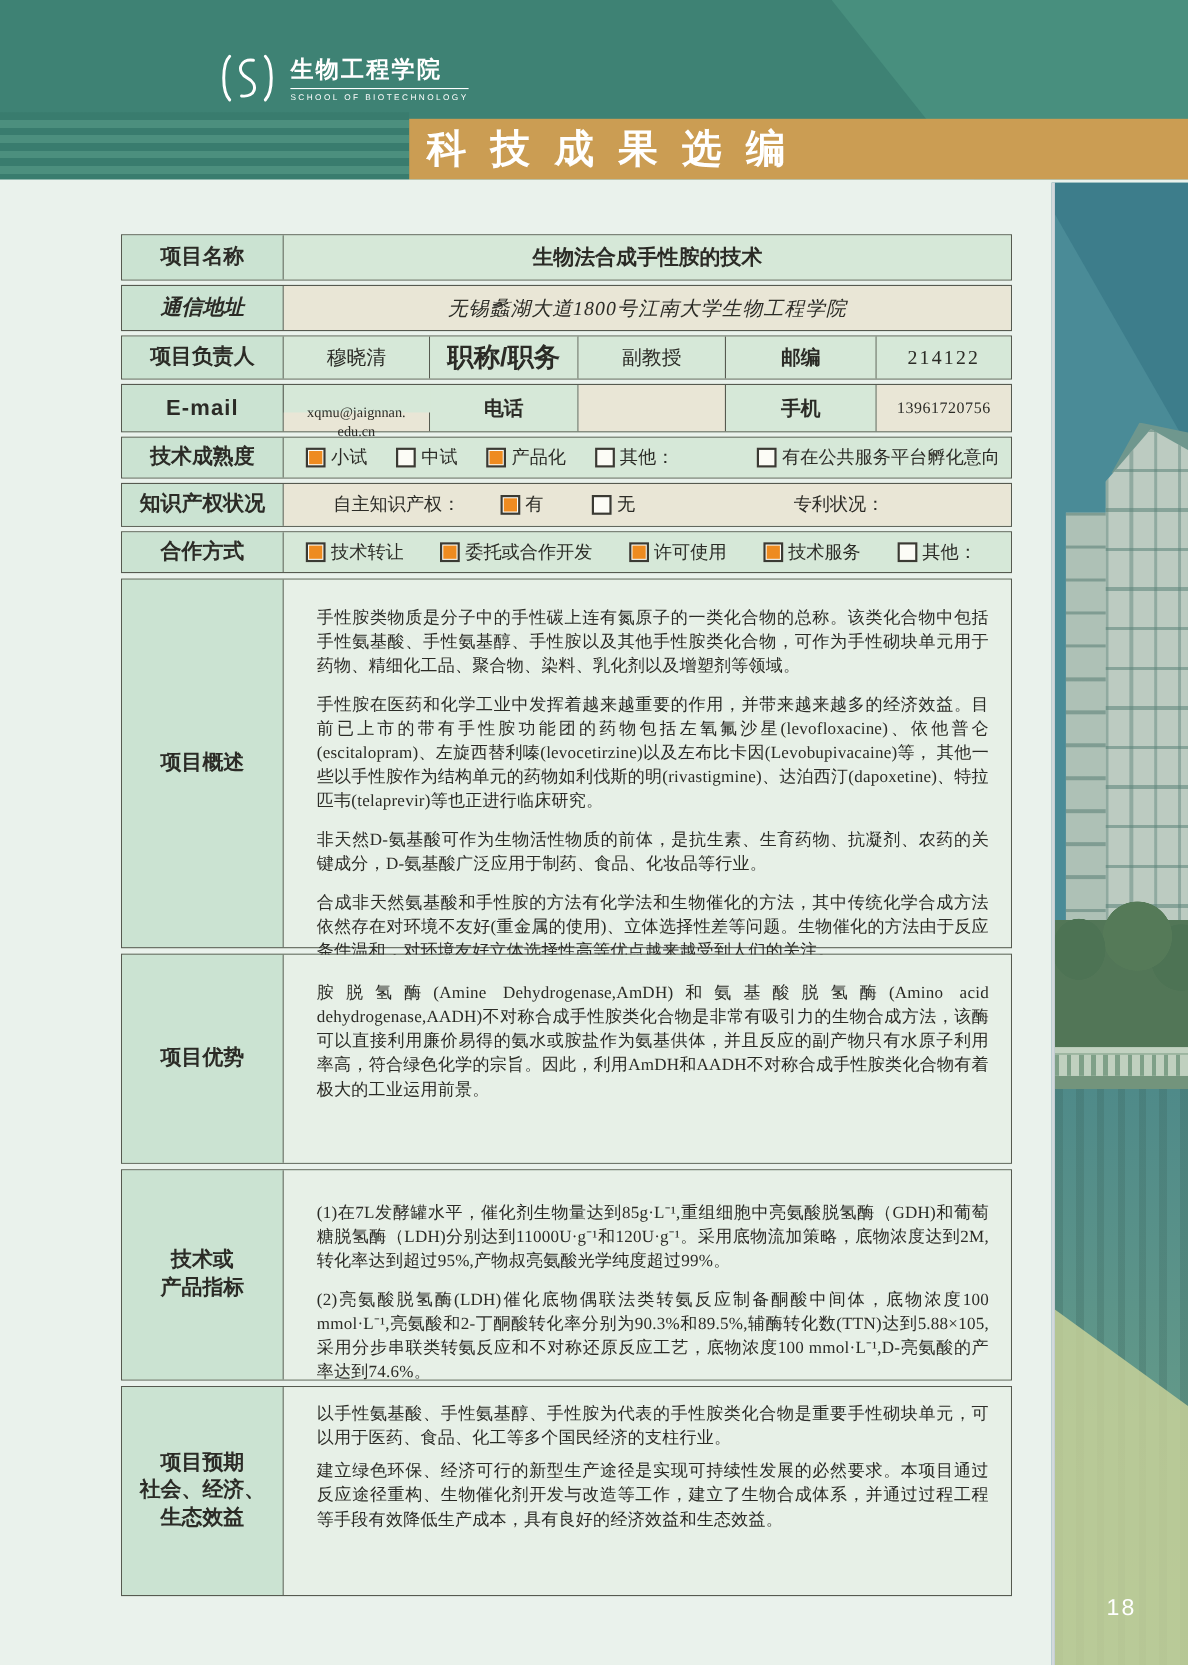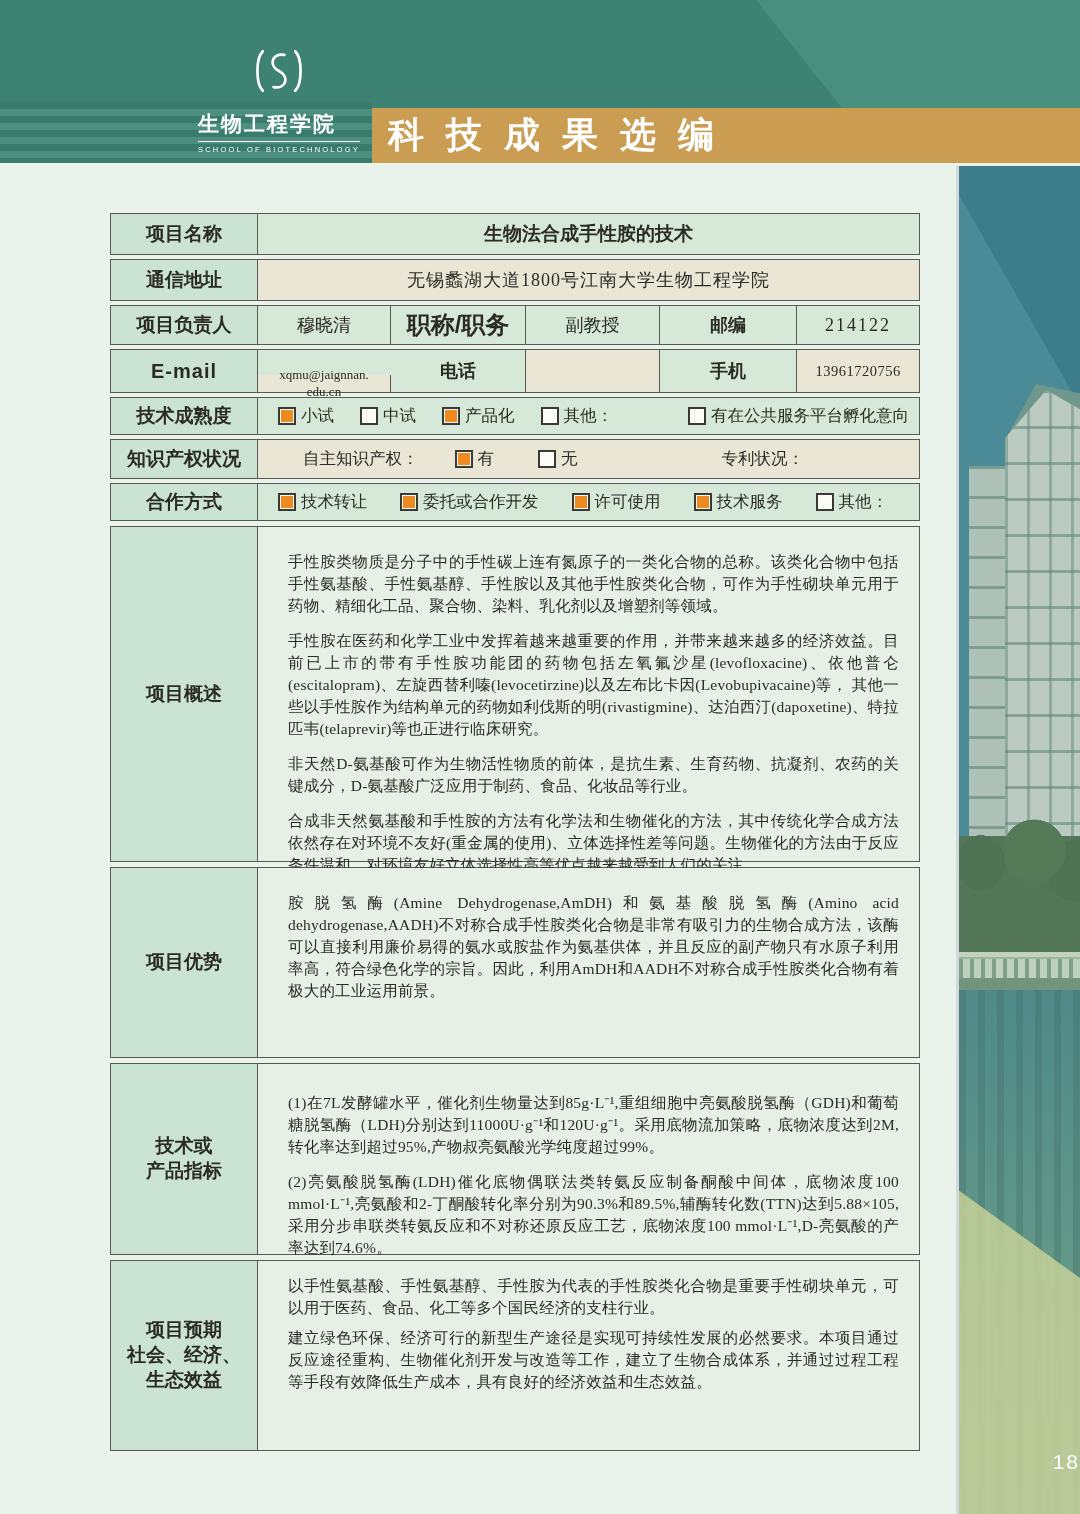--- a/index.html
+++ b/index.html
@@ -8,21 +8,21 @@
     background:#eaf2ec;
     font-family:"Liberation Sans",sans-serif;
     color:#2b2b26;
   }
   
   .header{position:absolute;left:0;top:0;width:1080px;height:163px;background:#3e8274;}
   .header-diagonal{position:absolute;left:0;top:0;width:100%;height:100%;
     background:#488f7e;clip-path:polygon(70% 0,100% 0,100% 100%,82% 100%);}
   .header-stripes{position:absolute;left:0;top:102px;width:372px;height:61px;
     background:repeating-linear-gradient(180deg,#397c6e 0 7px,#4c8f7e 7px 14px);}
-  .logo{position:absolute;left:198px;top:44px;display:flex;align-items:center;gap:12px;flex-direction:column;}
+  .logo{position:absolute;left:198px;top:44px;display:flex;align-items:center;gap:12px;}
   .logo-mark{width:54px;height:54px;}
   .logo-text{color:#fff;}
   .logo-cn{font-size:21px;font-weight:bold;letter-spacing:2px;
     font-family:"Liberation Serif",serif;border-bottom:1.5px solid #fff;padding-bottom:3px;}
   .logo-en{font-size:7.5px;letter-spacing:2.2px;margin-top:3px;}
   .banner{position:absolute;left:372px;top:108px;width:828px;height:55px;
     background:#cb9d53;display:flex;align-items:center;}
   .banner-title{color:#fff;font-size:36px;font-weight:bold;letter-spacing:22px;
     padding-left:16px;white-space:nowrap;}
   
@@ -55,41 +55,41 @@
       #9cb5a0;}
   .photo-bridge-posts{position:absolute;left:0;top:793px;width:100%;height:19px;
     background:repeating-linear-gradient(90deg,#7fa088 0 4px,#c0d0bf 4px 11px);}
   .photo-water{position:absolute;left:0;top:824px;width:100%;height:524px;
     background:
       repeating-linear-gradient(90deg,rgba(56,96,88,.25) 0 7px,transparent 7px 19px),
       linear-gradient(180deg,#4f8a89 0,#649a89 60%,#6ba08c 100%);}
   .photo-overlay{position:absolute;left:0;top:0;width:100%;height:100%;
     background:rgba(208,214,155,.78);
     clip-path:polygon(0 76%,100% 82.5%,100% 100%,0 100%);}
-  .page-number{position:absolute;left:0;bottom:40px;width:100%;text-align:right;
+  .page-number{position:absolute;left:0;bottom:40px;width:100%;text-align:center;
     color:#ffffff;font-size:21px;letter-spacing:2px;}
   
   .tablewrap{position:absolute;left:110px;top:213px;width:810px;}
   .trow{display:flex;border:1px solid #565a50;box-sizing:border-box;margin-bottom:3px;
     background:#d6e8d8;}
   .cell{box-sizing:border-box;border-right:1px solid #565a50;display:flex;
     align-items:center;justify-content:center;}
   .cell:last-child{border-right:none;}
   .lbl{background:#cbe3d2;font-weight:bold;font-size:19px;text-align:center;
     flex:0 0 147px;line-height:1.3;white-space:pre-line;}
   .val-green{background:#d6e8d8;}
   .val-beige{background:#e9e6d6;}
   .val-pale{background:#e7f0e7;}
   .serif{font-family:"Liberation Serif",serif;}
   .mt6{margin-top:4px;}
   .mt7{margin-top:5px;}
   
   .r-name{height:42px;}
   .r-name .v{flex:1;font-weight:bold;font-size:19px;}
-  .r-addr{height:42px;}
+  .r-addr{height:42px;font-style:italic;}
   .r-addr .v{flex:1;font-size:18px;letter-spacing:1px;}
   .r-leader{height:40px;font-size:18px;}
   .r-leader .c2{flex:0 0 133px;}
   .r-leader .c3{flex:0 0 135px;font-weight:bold;font-size:24px;}
   .r-leader .c4{flex:0 0 134px;}
   .r-leader .c5{flex:0 0 137px;font-weight:bold;font-size:18px;}
   .r-leader .c6{flex:1;letter-spacing:2px;}
   .r-email{height:44px;}
   .r-email .lbl{font-size:20px;letter-spacing:1px;}
   .r-email .c2{flex:0 0 133px;font-size:13px;line-height:1.25;text-align:center;white-space:pre-line;margin-top:25px;}

